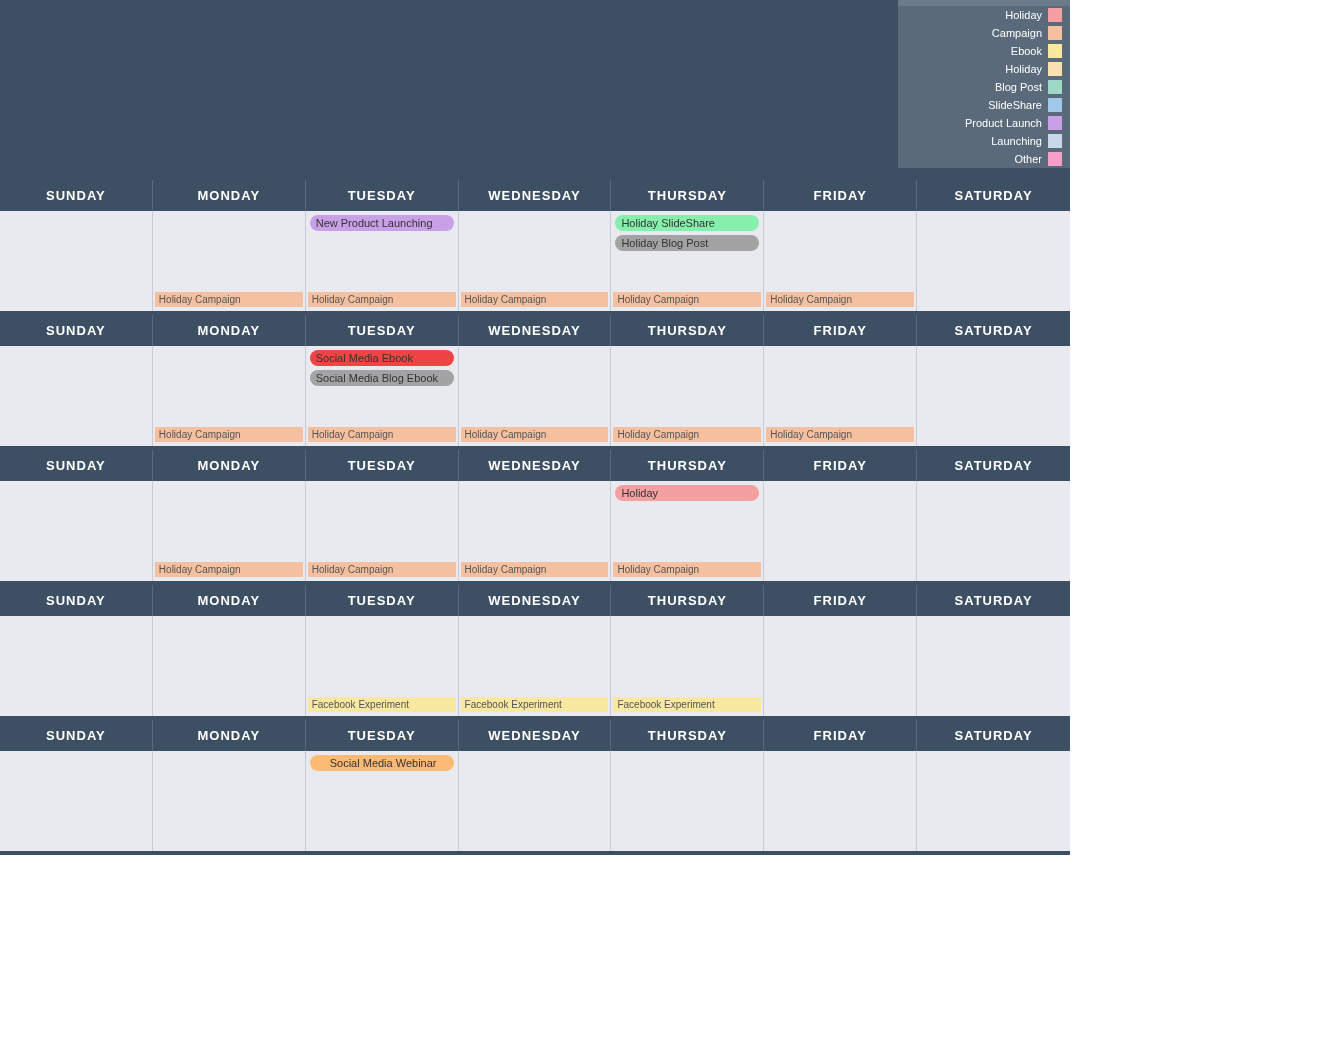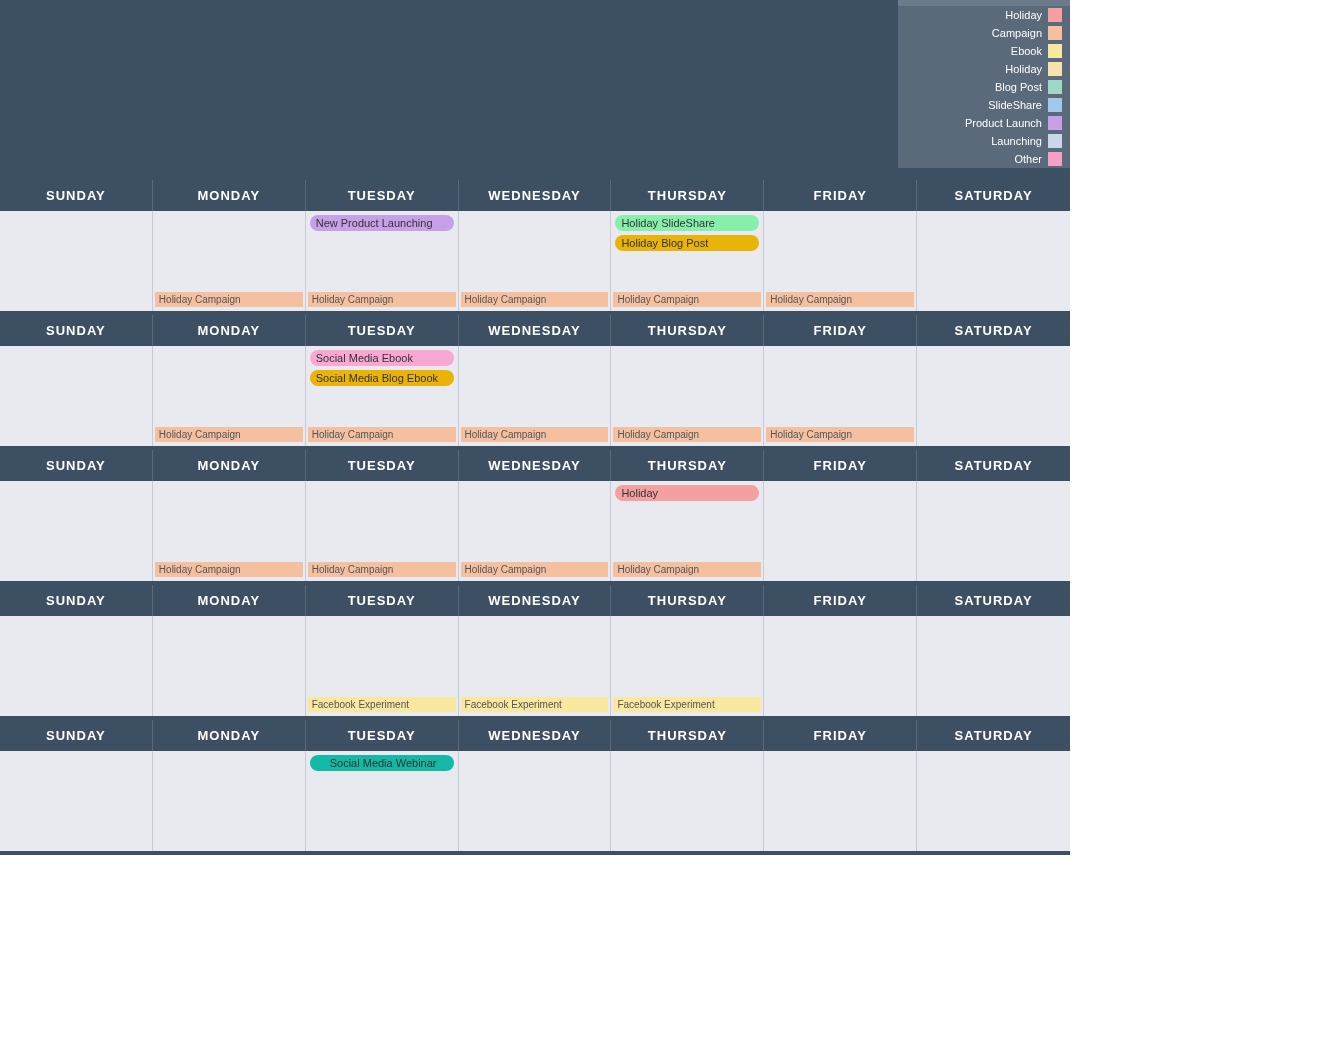--- a/index.html
+++ b/index.html
@@ -88,23 +88,23 @@
     .day-cell:last-child { border-right: none; }
 
     .event-tag {
       font-size: 11px;
       padding: 2px 6px;
       margin-bottom: 2px;
       border-radius: 8px;
       display: inline-block;
     }
     .event-holiday { background: #f4a0a0; color: #333; }
-    .event-ebook { background: #f9a8d4; color: #333; }
-    .event-webinar { background: #14b8a6; color: #333; padding-left: 20px; }
-    .event-blogpost { background: #eab308; color: #333; }
+    .event-ebook { background: #ef4444; color: #333; }
+    .event-webinar { background: #fdba74; color: #333; padding-left: 20px; }
+    .event-blogpost { background: #a3a3a3; color: #333; }
     .event-slideshare { background: #86efac; color: #333; }
     .event-productlaunch { background: #c8a0e8; color: #333; }
 
     .bottom-tag {
       position: absolute;
       bottom: 4px;
       left: 0;
       right: 0;
       font-size: 10px;
       color: #555;

